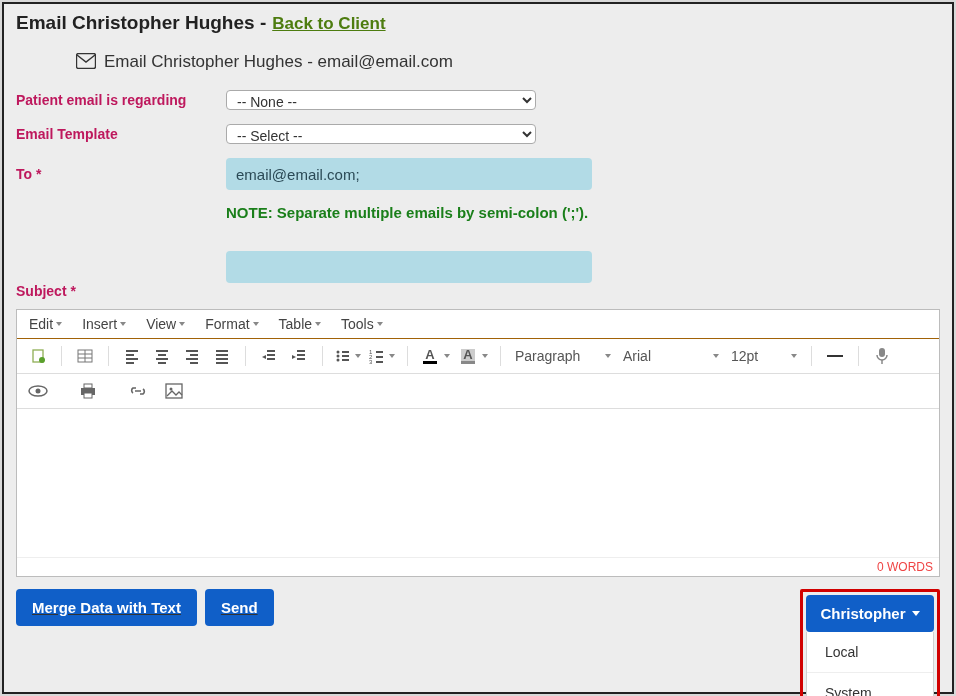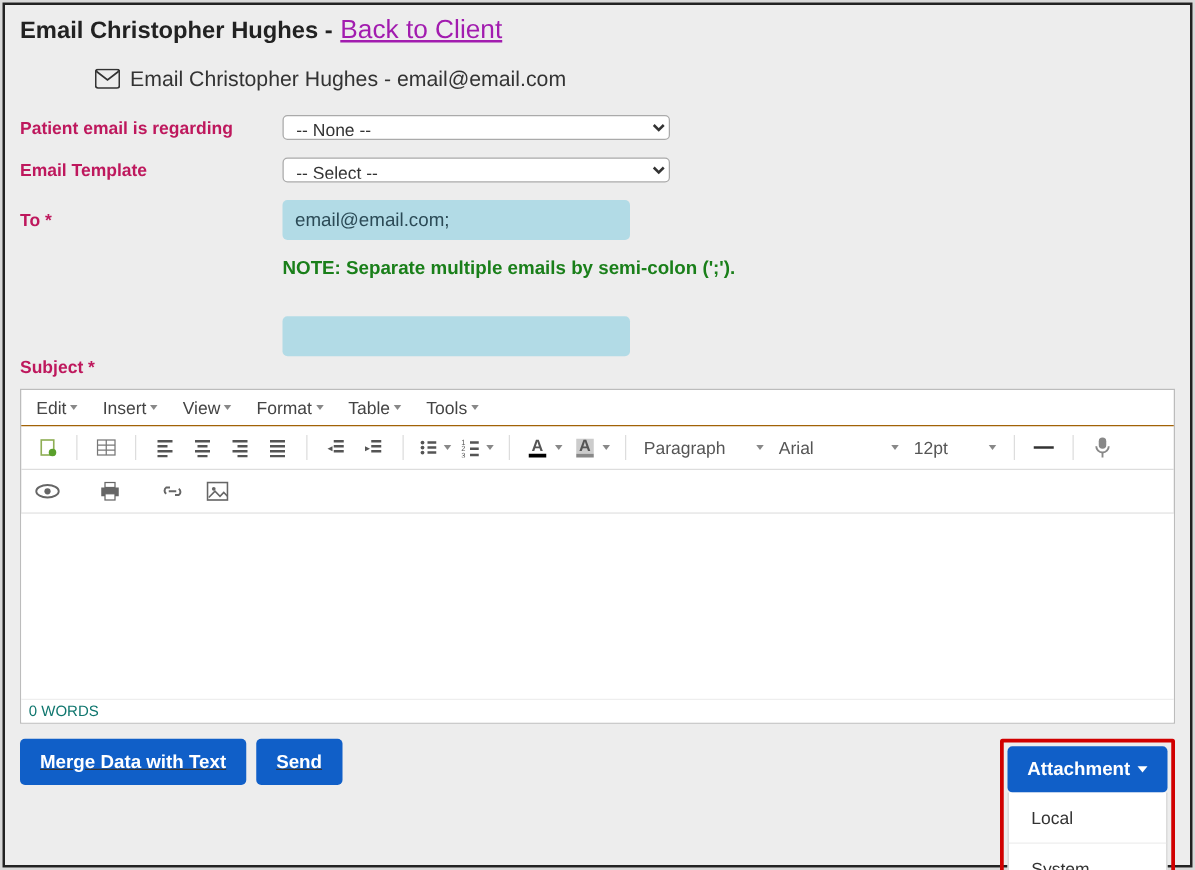--- a/index.html
+++ b/index.html
@@ -25,24 +25,24 @@
     align-items: baseline;
     gap: 6px;
     margin-bottom: 18px;
   }
   .page-title {
     font-size: 19px;
     font-weight: 700;
     color: #222;
   }
   .back-link {
-    color: #a21caf;
+    color: #4d7c0f;
     text-decoration: underline;
-    font-size: 21px;
-    font-weight: 400;
+    font-size: 17px;
+    font-weight: 700;
     cursor: pointer;
   }
   .inner-title-row {
     display: flex;
     align-items: center;
     gap: 8px;
     margin-left: 60px;
     margin-bottom: 18px;
   }
   .inner-title {
@@ -65,21 +65,21 @@
     width: 310px;
     height: 20px;
     border: 1px solid #aaa;
     border-radius: 4px;
     background: #fff;
     padding: 2px 6px;
     font-size: 14px;
     color: #333;
   }
   .text-field {
-    width: 278px;
+    width: 366px;
     height: 32px;
     border: none;
     border-radius: 4px;
     background: #b2dbe6;
     padding: 4px 10px;
     font-size: 15px;
     color: #2b4a56;
   }
   .note-line {
     color: #1a7f1a;
@@ -144,22 +144,23 @@
     gap: 14px;
     padding: 6px 10px;
     border-bottom: 1px solid #ddd;
     color: #555;
   }
   .editor-body {
     height: 148px;
     background: #fff;
   }
   .editor-footer {
+    text-align: right;
     font-size: 12px;
-    color: #0f766e;
+    color: #ef4444;
     padding: 2px 6px;
     border-top: 1px solid #eee;
     background: #fff;
   }
   .button-row {
     display: flex;
     align-items: flex-start;
     justify-content: space-between;
     margin-top: 12px;
   }
@@ -478,21 +479,21 @@
     <div class="editor-footer">0 WORDS</div>
   </div>
 
   <div class="button-row">
     <div class="left-buttons">
       <button class="btn-primary">Merge Data with Text</button>
       <button class="btn-primary">Send</button>
     </div>
     <div class="attach-group">
       <button class="attach-btn">
-        <span>Attachment</span>
+        <span>Christopher</span>
         <span class="attach-caret"></span>
       </button>
       <div class="attach-menu">
         <div class="attach-option">Local</div>
         <div class="attach-option">System</div>
       </div>
     </div>
   </div>
 
 </div>

